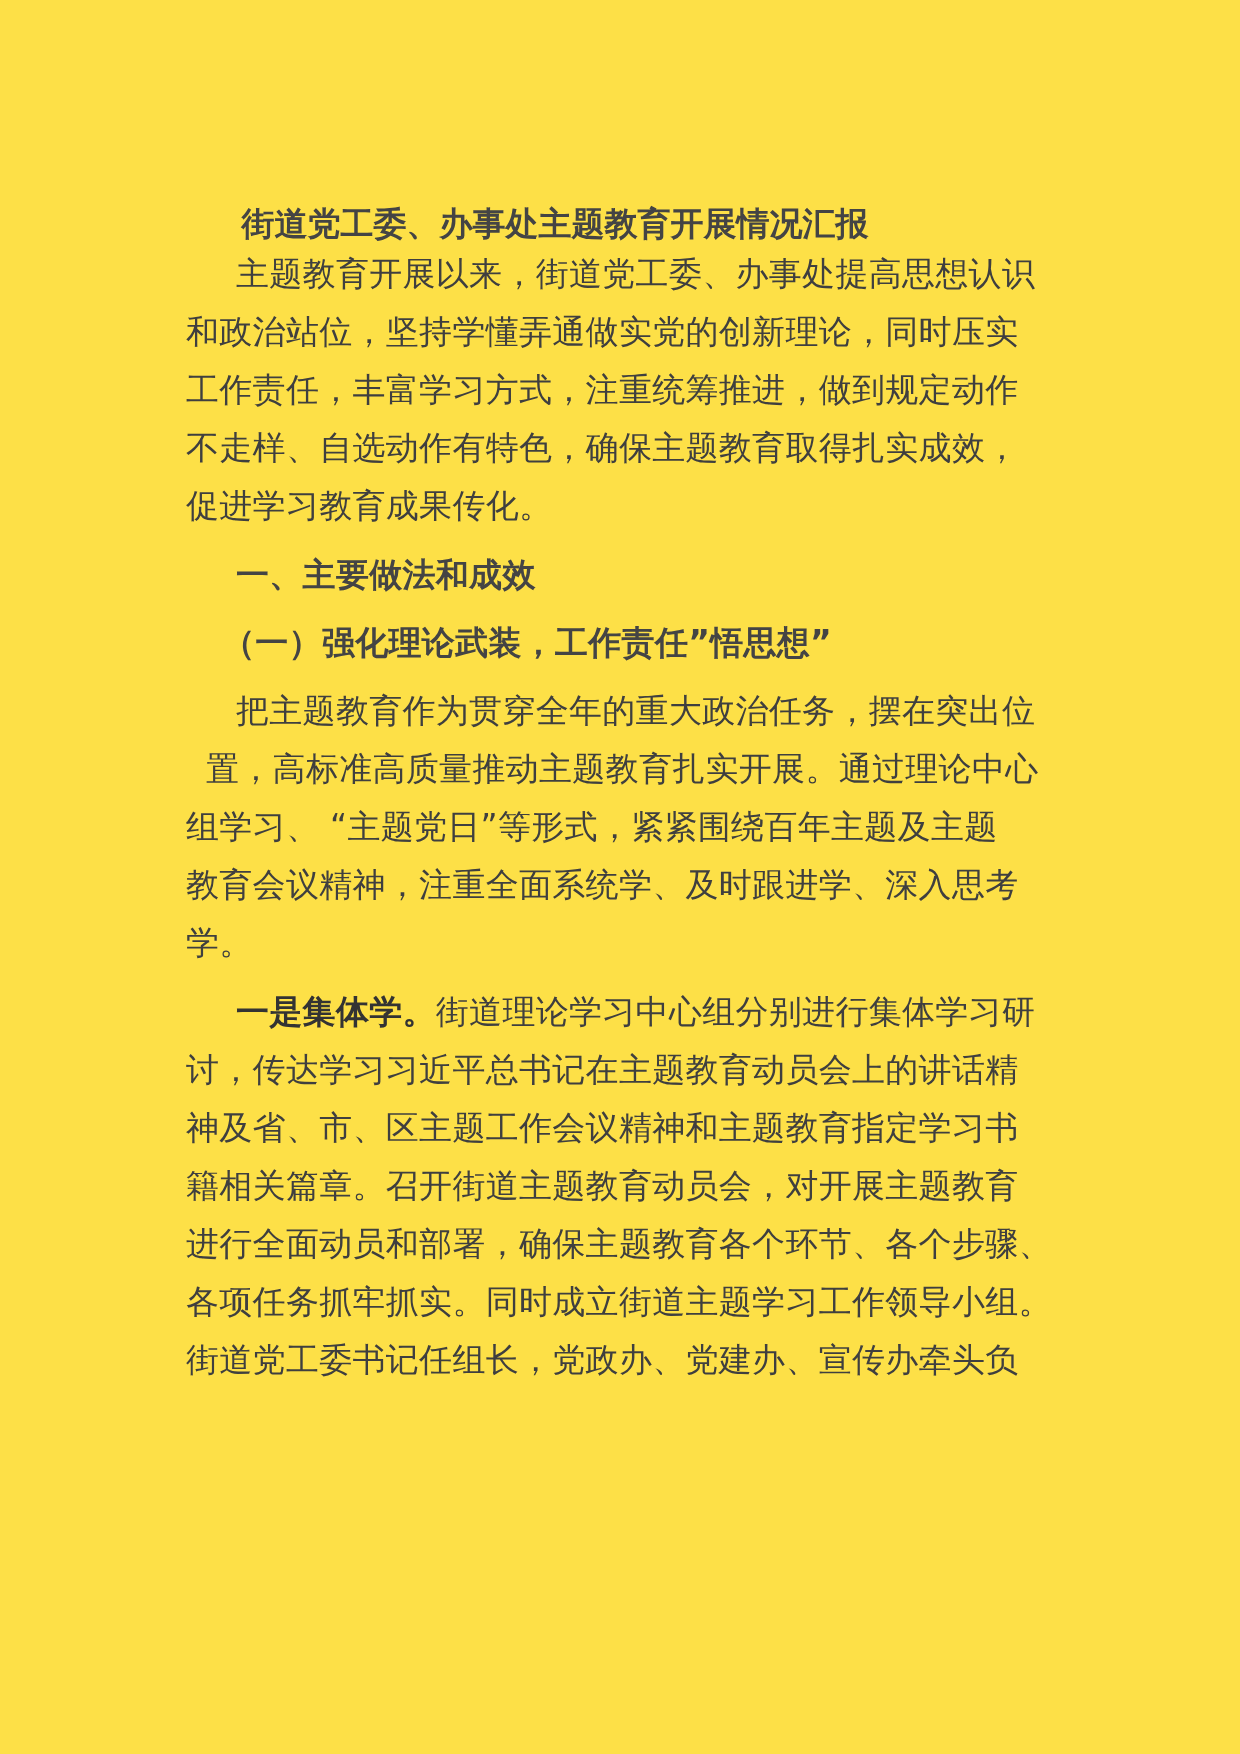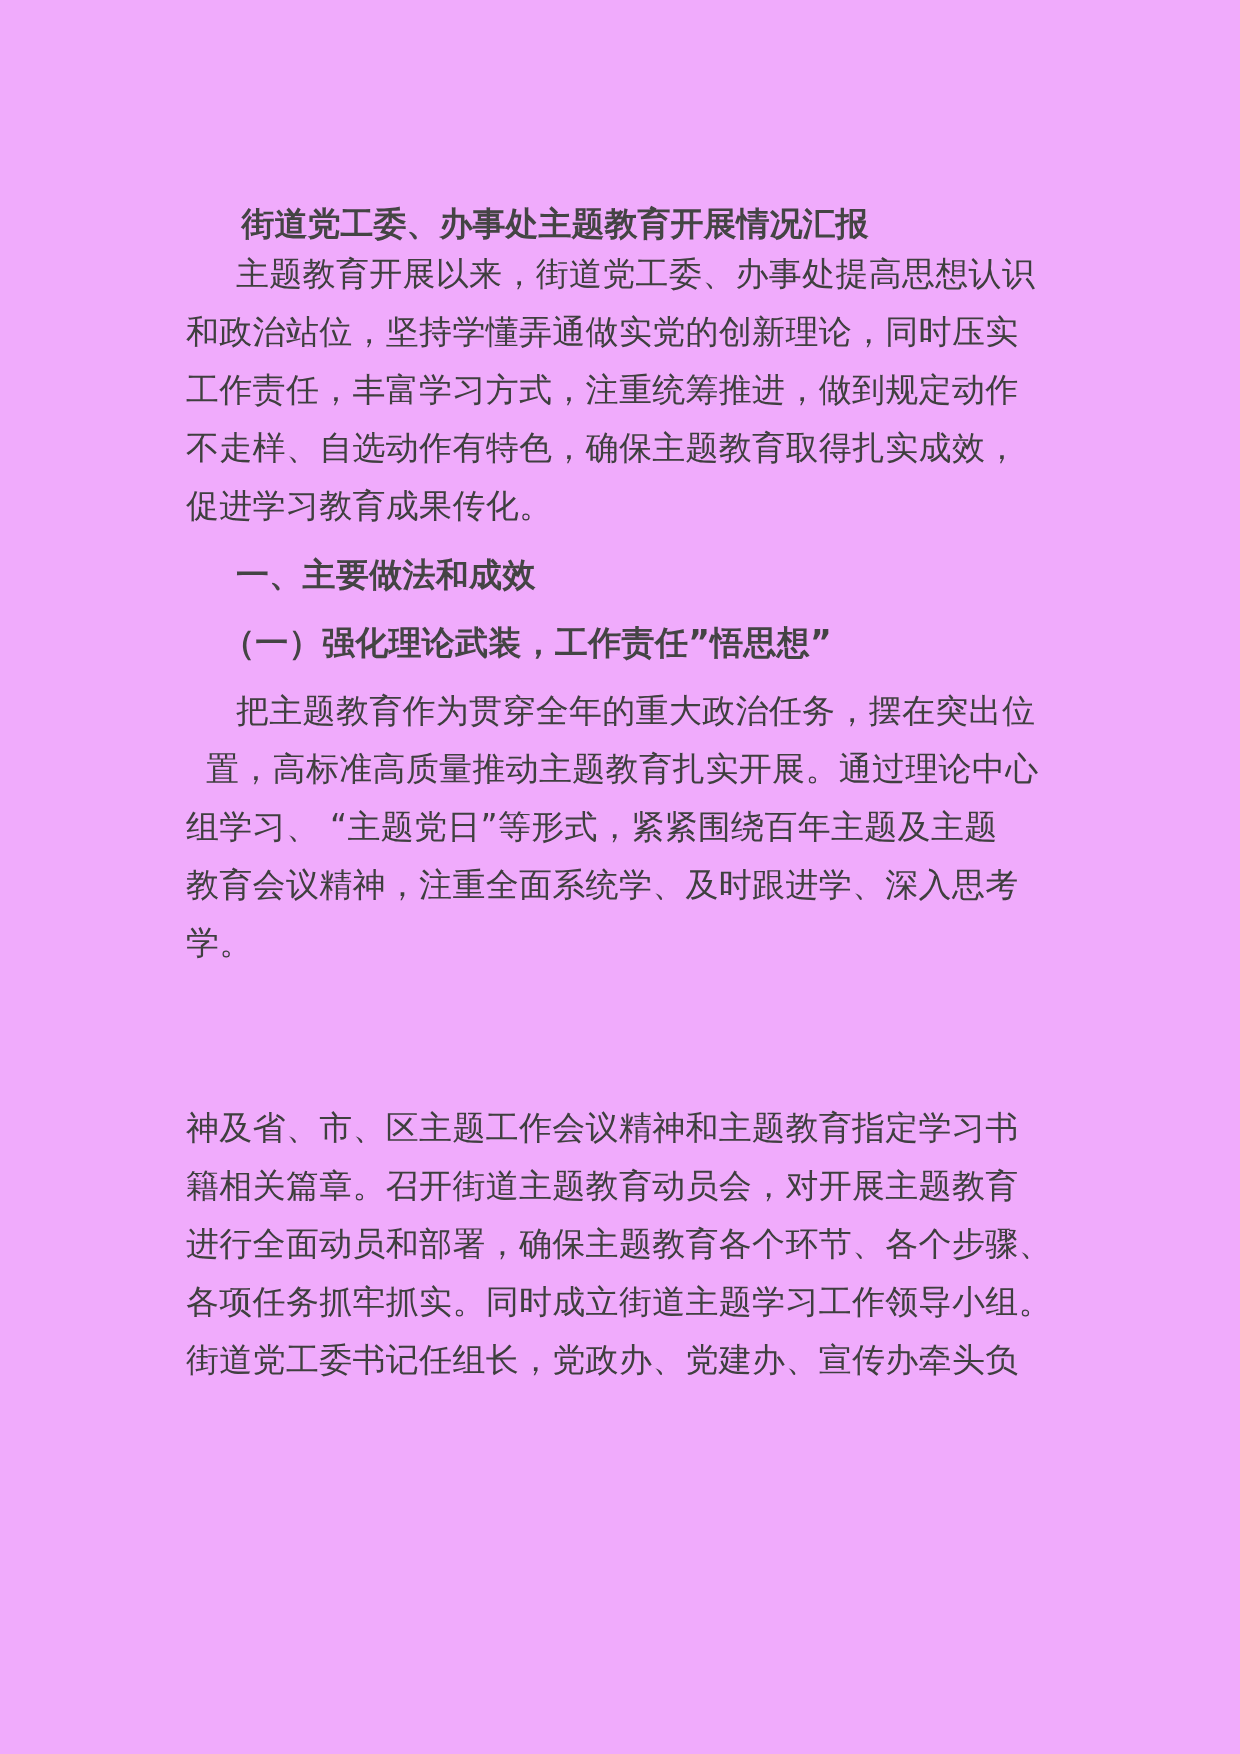--- a/index.html
+++ b/index.html
@@ -14,21 +14,21 @@
       overflow: hidden;
       font-family: "DejaVu Sans", "Liberation Sans", sans-serif;
       color: #3f3f3f;
     }
     .page {
       position: absolute;
       left: 0;
       top: 0;
       width: 1240px;
       height: 1754px;
-      background: #f0abfc;
+      background: #fde047;
     }
     .title {
       position: absolute;
       left: 0;
       top: 200px;
       width: 1240px;
       text-align: center;
       font-size: 33px;
       font-weight: bold;
       color: #444444;
@@ -77,19 +77,23 @@
   <div class="line indent h1" style="top:551px;">一、主要做法和成效</div>
 
   <div class="line h2" style="top:619px; left:222px;">（一）强化理论武装，工作责任”悟思想”</div>
 
   <div class="line indent" style="top:687px;">把主题教育作为贯穿全年的重大政治任务，摆在突出位</div>
   <div class="line" style="top:745px;margin-left:20px;">置，高标准高质量推动主题教育扎实开展。通过理论中心</div>
   <div class="line" style="top:803px;">组学习、 “主题党日”等形式，紧紧围绕百年主题及主题</div>
   <div class="line" style="top:861px;">教育会议精神，注重全面系统学、及时跟进学、深入思考</div>
   <div class="line" style="top:919px;">学。</div>
 
+  <div class="line indent" style="top:988px;">
+    <span class="bold-lead">一是集体学。</span><span>街道理论学习中心组分别进行集体学习研</span>
+  </div>
+  <div class="line" style="top:1046px;">讨，传达学习习近平总书记在主题教育动员会上的讲话精</div>
   <div class="line" style="top:1104px;">神及省、市、区主题工作会议精神和主题教育指定学习书</div>
   <div class="line" style="top:1162px;">籍相关篇章。召开街道主题教育动员会，对开展主题教育</div>
   <div class="line" style="top:1220px;">进行全面动员和部署，确保主题教育各个环节、各个步骤、</div>
   <div class="line" style="top:1278px;">各项任务抓牢抓实。同时成立街道主题学习工作领导小组。</div>
   <div class="line" style="top:1336px;text-align:right;">街道党工委书记任组长，党政办、党建办、宣传办牵头负</div>
 
 </div>
 
 </body></html>

